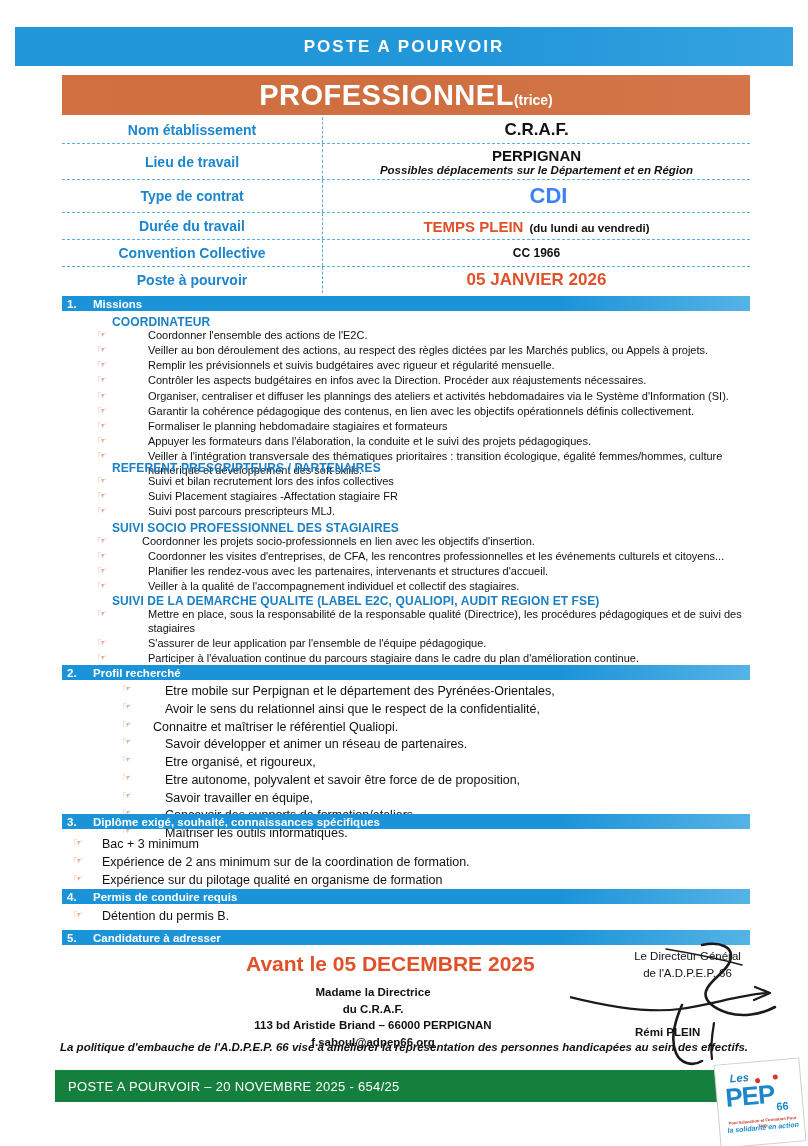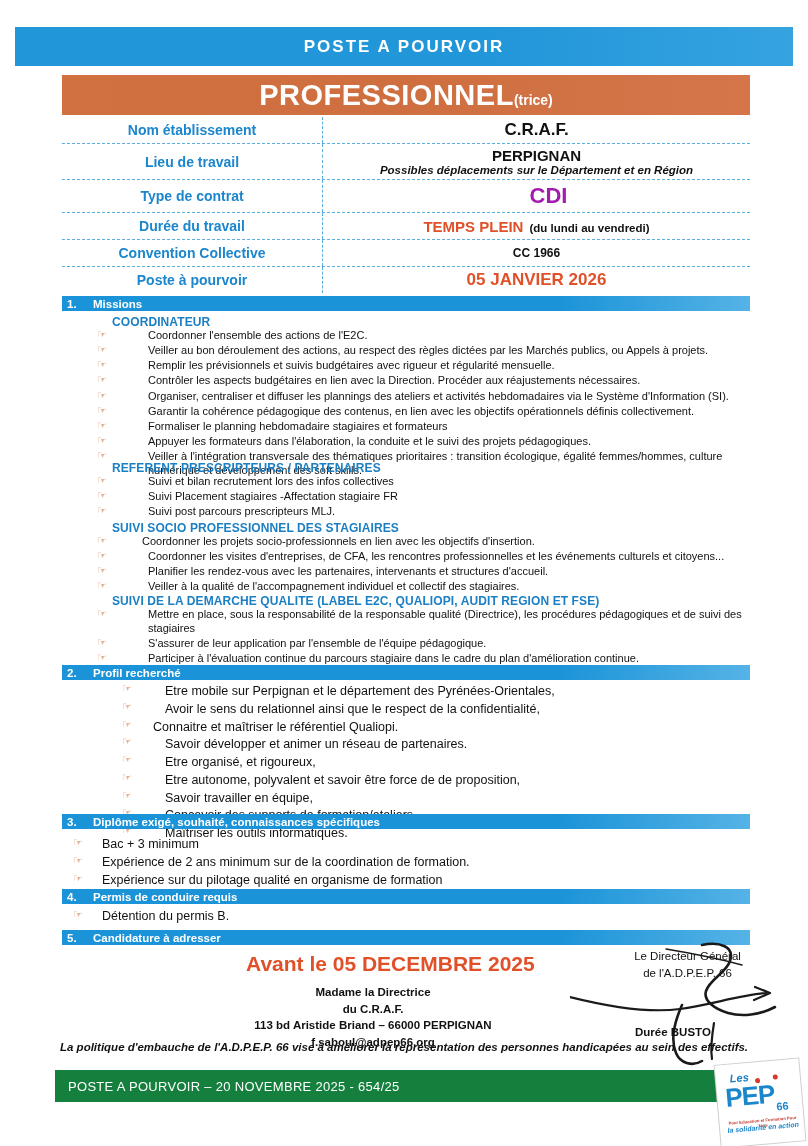--- a/index.html
+++ b/index.html
@@ -57,21 +57,21 @@
     text-align:center;
   }
   .info-value {
     flex:1; display:flex; flex-direction:column;
     align-items:center; justify-content:center;
     padding:3px 6px; text-align:center;
   }
   .v-black-big { color:#111; font-weight:bold; font-size:17px; }
   .v-black-mid { color:#111; font-weight:bold; font-size:15px; }
   .v-italic { color:#111; font-style:italic; font-size:11.5px; font-weight:600; }
-  .v-orange-big { color:#a21caf; font-weight:bold; font-size:22px;margin-left:24px; }
+  .v-orange-big { color:#3b82f6; font-weight:bold; font-size:22px;margin-left:24px; }
   .v-orange-mid { color:#e0512a; font-weight:bold; font-size:15px; }
   .v-orange-date { color:#e0512a; font-weight:bold; font-size:17px; }
   .v-small-black { color:#111; font-weight:bold; font-size:11.5px; }
   .v-plain { color:#111; font-weight:bold; font-size:12px; }
   .inline-row { display:flex; align-items:baseline; gap:6px; }
 
   
   .sect-bar {
     position:absolute; left:62px; width:688px; height:15px;
     background: linear-gradient(90deg,#1b93d8 0%,#1b93d8 72%,#55b3e6 100%);
@@ -245,21 +245,21 @@
       <div class="bullet-row">
         <span class="bullet-ico"><span class="hand">☞</span></span>
         <span class="bullet-txt" style="margin-left: 38px;">Veiller au bon déroulement des actions, au respect des règles dictées par les Marchés publics, ou Appels à projets.</span>
       </div>
       <div class="bullet-row">
         <span class="bullet-ico"><span class="hand">☞</span></span>
         <span class="bullet-txt" style="margin-left: 38px;">Remplir les prévisionnels et suivis budgétaires avec rigueur et régularité mensuelle.</span>
       </div>
       <div class="bullet-row">
         <span class="bullet-ico"><span class="hand">☞</span></span>
-        <span class="bullet-txt" style="margin-left: 38px;">Contrôler les aspects budgétaires en lien avec la Direction. Procéder aux réajustements nécessaires.</span>
+        <span class="bullet-txt" style="margin-left: 38px;">Contrôler les aspects budgétaires en infos avec la Direction. Procéder aux réajustements nécessaires.</span>
       </div>
       <div class="bullet-row">
         <span class="bullet-ico"><span class="hand">☞</span></span>
         <span class="bullet-txt" style="margin-left: 38px;">Organiser, centraliser et diffuser les plannings des ateliers et activités hebdomadaires via le Système d'Information (SI).</span>
       </div>
       <div class="bullet-row">
         <span class="bullet-ico"><span class="hand">☞</span></span>
         <span class="bullet-txt" style="margin-left: 38px;">Garantir la cohérence pédagogique des contenus, en lien avec les objectifs opérationnels définis collectivement.</span>
       </div>
       <div class="bullet-row">
@@ -427,21 +427,21 @@
   <svg class="sig-svg" width="230" height="135" viewBox="0 0 230 135">
     <path d="M 132 10 C 150 6, 165 12, 160 26 C 156 38, 140 44, 136 56
              C 133 66, 145 74, 158 78 C 172 82, 190 80, 205 72" fill="none" stroke="#1a1a1a" stroke-width="2.6" stroke-linecap="round"></path>
     <path d="M 0 62 C 40 72, 80 78, 110 74 C 140 70, 170 60, 196 58" fill="none" stroke="#1a1a1a" stroke-width="2.2" stroke-linecap="round"></path>
     <path d="M 185 52 L 200 58 L 184 65" fill="none" stroke="#1a1a1a" stroke-width="2.2" stroke-linecap="round" stroke-linejoin="round"></path>
     <path d="M 112 70 C 104 88, 100 104, 106 118 C 110 128, 122 132, 132 126" fill="none" stroke="#1a1a1a" stroke-width="2.6" stroke-linecap="round"></path>
     <path d="M 144 88 C 142 100, 140 112, 142 124" fill="none" stroke="#1a1a1a" stroke-width="2.2" stroke-linecap="round"></path>
     <path d="M 96 14 C 120 18, 150 24, 172 30" fill="none" stroke="#1a1a1a" stroke-width="1.4" stroke-linecap="round"></path>
   </svg>
 
-  <div class="signer-name" style="left:635px; top:1026px;">Durée BUSTO</div>
+  <div class="signer-name" style="left:635px; top:1026px;">Rémi PLEIN</div>
 
   <div class="policy" style="left:60px; top:1041px;">La politique d'embauche de l'A.D.P.E.P. 66 vise à améliorer la représentation des personnes handicapées au sein des effectifs.</div>
 
   <div class="bottom-bar">
     <span class="txt">POSTE A POURVOIR –   20 NOVEMBRE 2025 -   654/25</span>
   </div>
 
   <div class="logo">
     <div class="logo-card"></div>
     <div class="logo-inner">

